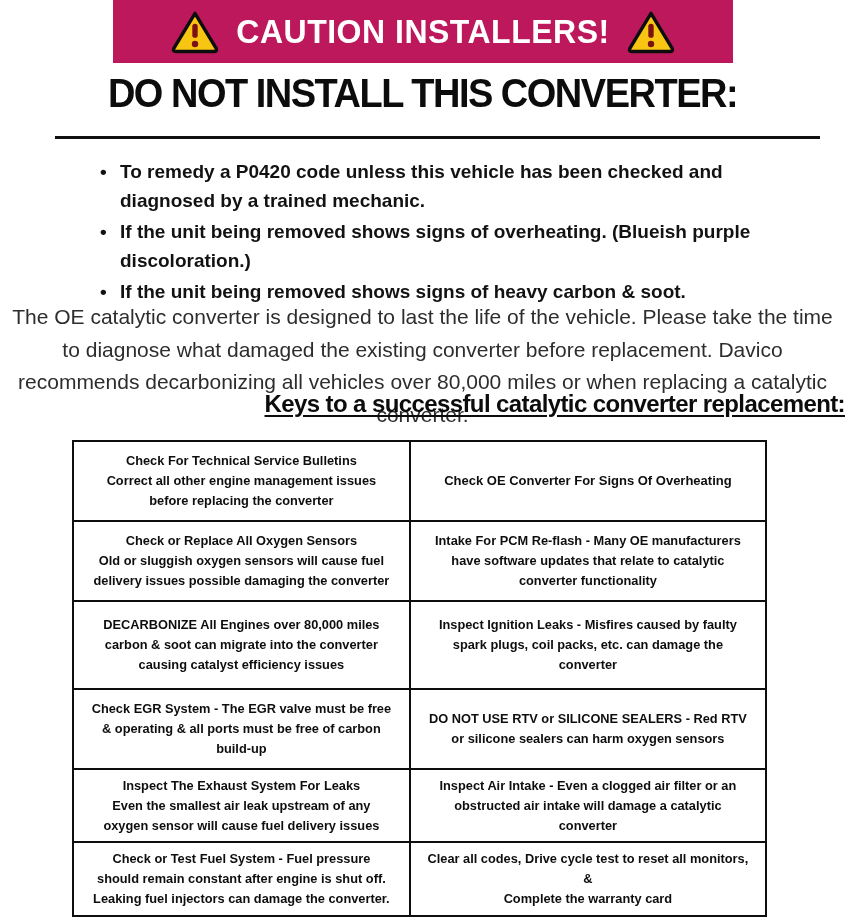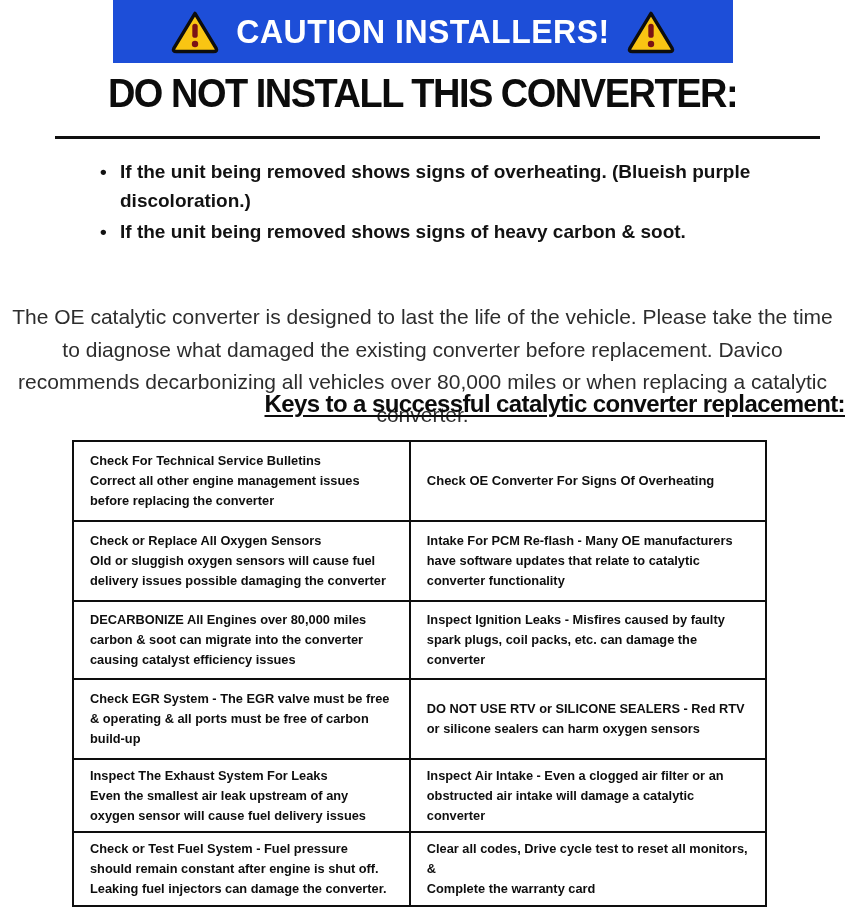--- a/index.html
+++ b/index.html
@@ -5,21 +5,21 @@
   * { margin:0; padding:0; box-sizing:border-box; }
   html,body { background:#ffffff; }
   .page {
     position:relative; width:845px; height:919px; margin:0 auto;
     background:#ffffff; font-family:"Liberation Sans", sans-serif; color:#111;
     overflow:hidden;
   }
   
   .banner {
     position:absolute; top:0; left:113px; width:620px; height:63px;
-    background:#1d4ed8; display:flex; align-items:center; justify-content:center; gap:16px;
+    background:#be185d; display:flex; align-items:center; justify-content:center; gap:16px;
   }
   .banner-text {
     color:#ffffff; font-weight:800; font-size:32px; letter-spacing:0.5px;
     transform:scaleY(1.05); white-space:nowrap;
   }
   .warn-icon { width:50px; height:44px; display:block; flex:0 0 auto; }
   
   .main-title {
     position:absolute; top:72px; left:0; width:100%; text-align:center;
     font-size:38px; font-weight:800; letter-spacing:-1.5px; color:#0c0c0c;
@@ -51,29 +51,29 @@
     position:absolute; top:390px; left:0; width:100%; text-align:right;
     font-size:24px; font-weight:800; letter-spacing:-0.6px; color:#0c0c0c;
     text-decoration:underline; text-underline-offset:3px;
   }
   
   .keys-table {
     position:absolute; top:440px; left:72px; width:695px;
     border-collapse:collapse; table-layout:fixed;
   }
   .keys-table td {
-    border:2.5px solid #0e0e0e; text-align:left; vertical-align:middle;
+    border:2.5px solid #0e0e0e; text-align:center; vertical-align:middle;
     font-weight:bold; font-size:12.8px; line-height:1.55; color:#0e0e0e;
     padding:6px 16px; white-space:pre-line;
   }
   .keys-table col.left  { width:48.6%; }
   .keys-table col.right { width:51.4%; }
   .keys-table tr:nth-child(1) { height:80px; }
   .keys-table tr:nth-child(2) { height:80px; }
-  .keys-table tr:nth-child(3) { height:78px; }
+  .keys-table tr:nth-child(3) { height:88px; }
   .keys-table tr:nth-child(4) { height:80px; }
   .keys-table tr:nth-child(5) { height:70px; }
   .keys-table tr:nth-child(6) { height:59px; }
   .keys-table tr:nth-child(1) td:nth-child(2) { font-size:13px; }
 </style>
 </head>
 <body>
 
 <div class="page">
 
@@ -93,20 +93,21 @@
         <circle cx="50" cy="69.5" r="6.5" fill="#7A1215"></circle>
       </svg>
     </span>
   </div>
 
   <div class="main-title">DO NOT INSTALL THIS CONVERTER:</div>
 
   <div class="divider"></div>
 
   <ul class="bullets">
+    <li><span>To remedy a P0420 code unless this vehicle has been checked and diagnosed by a trained mechanic.</span></li>
     <li><span>If the unit being removed shows signs of overheating. (Blueish purple discoloration.)</span></li>
     <li><span>If the unit being removed shows signs of heavy carbon &amp; soot.</span></li>
   </ul>
 
   <p class="paragraph">The OE catalytic converter is designed to last the life of the vehicle. Please take the time to diagnose what damaged the existing converter before replacement. Davico recommends decarbonizing all vehicles over 80,000 miles or when replacing a catalytic converter.</p>
 
   <div class="keys-heading">Keys to a successful catalytic converter replacement:</div>
 
   <table class="keys-table">
     <colgroup>

